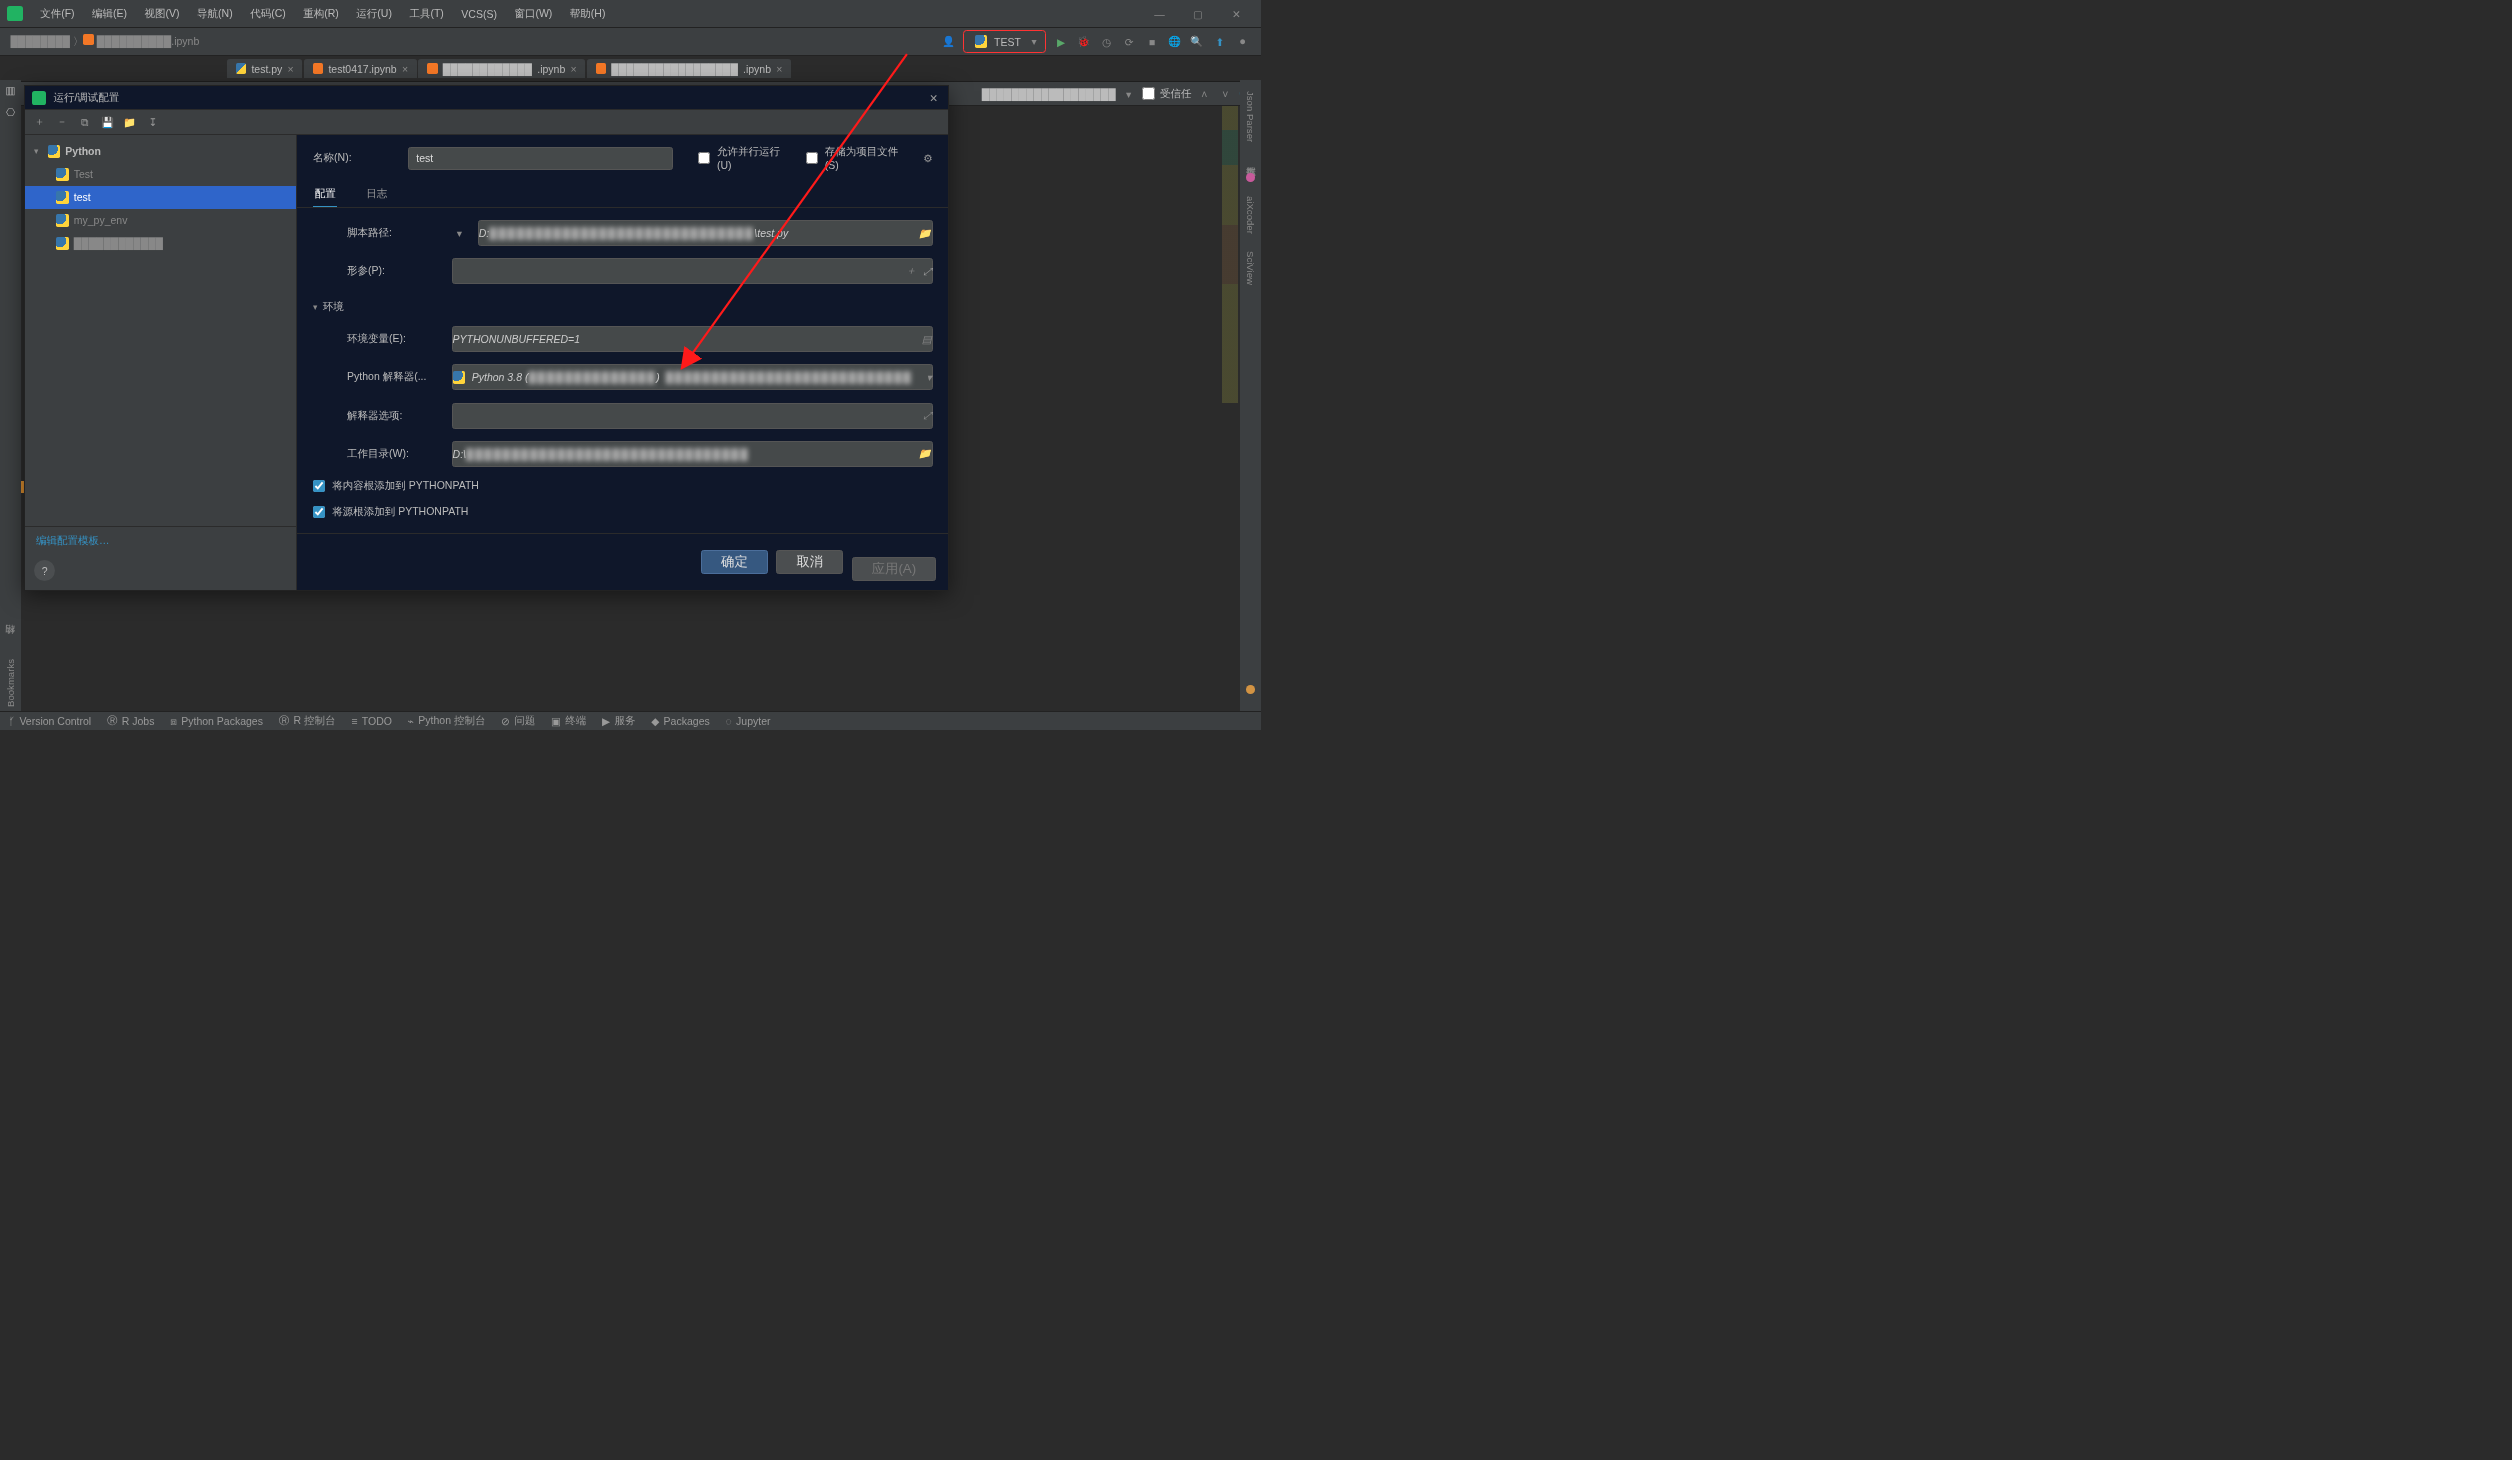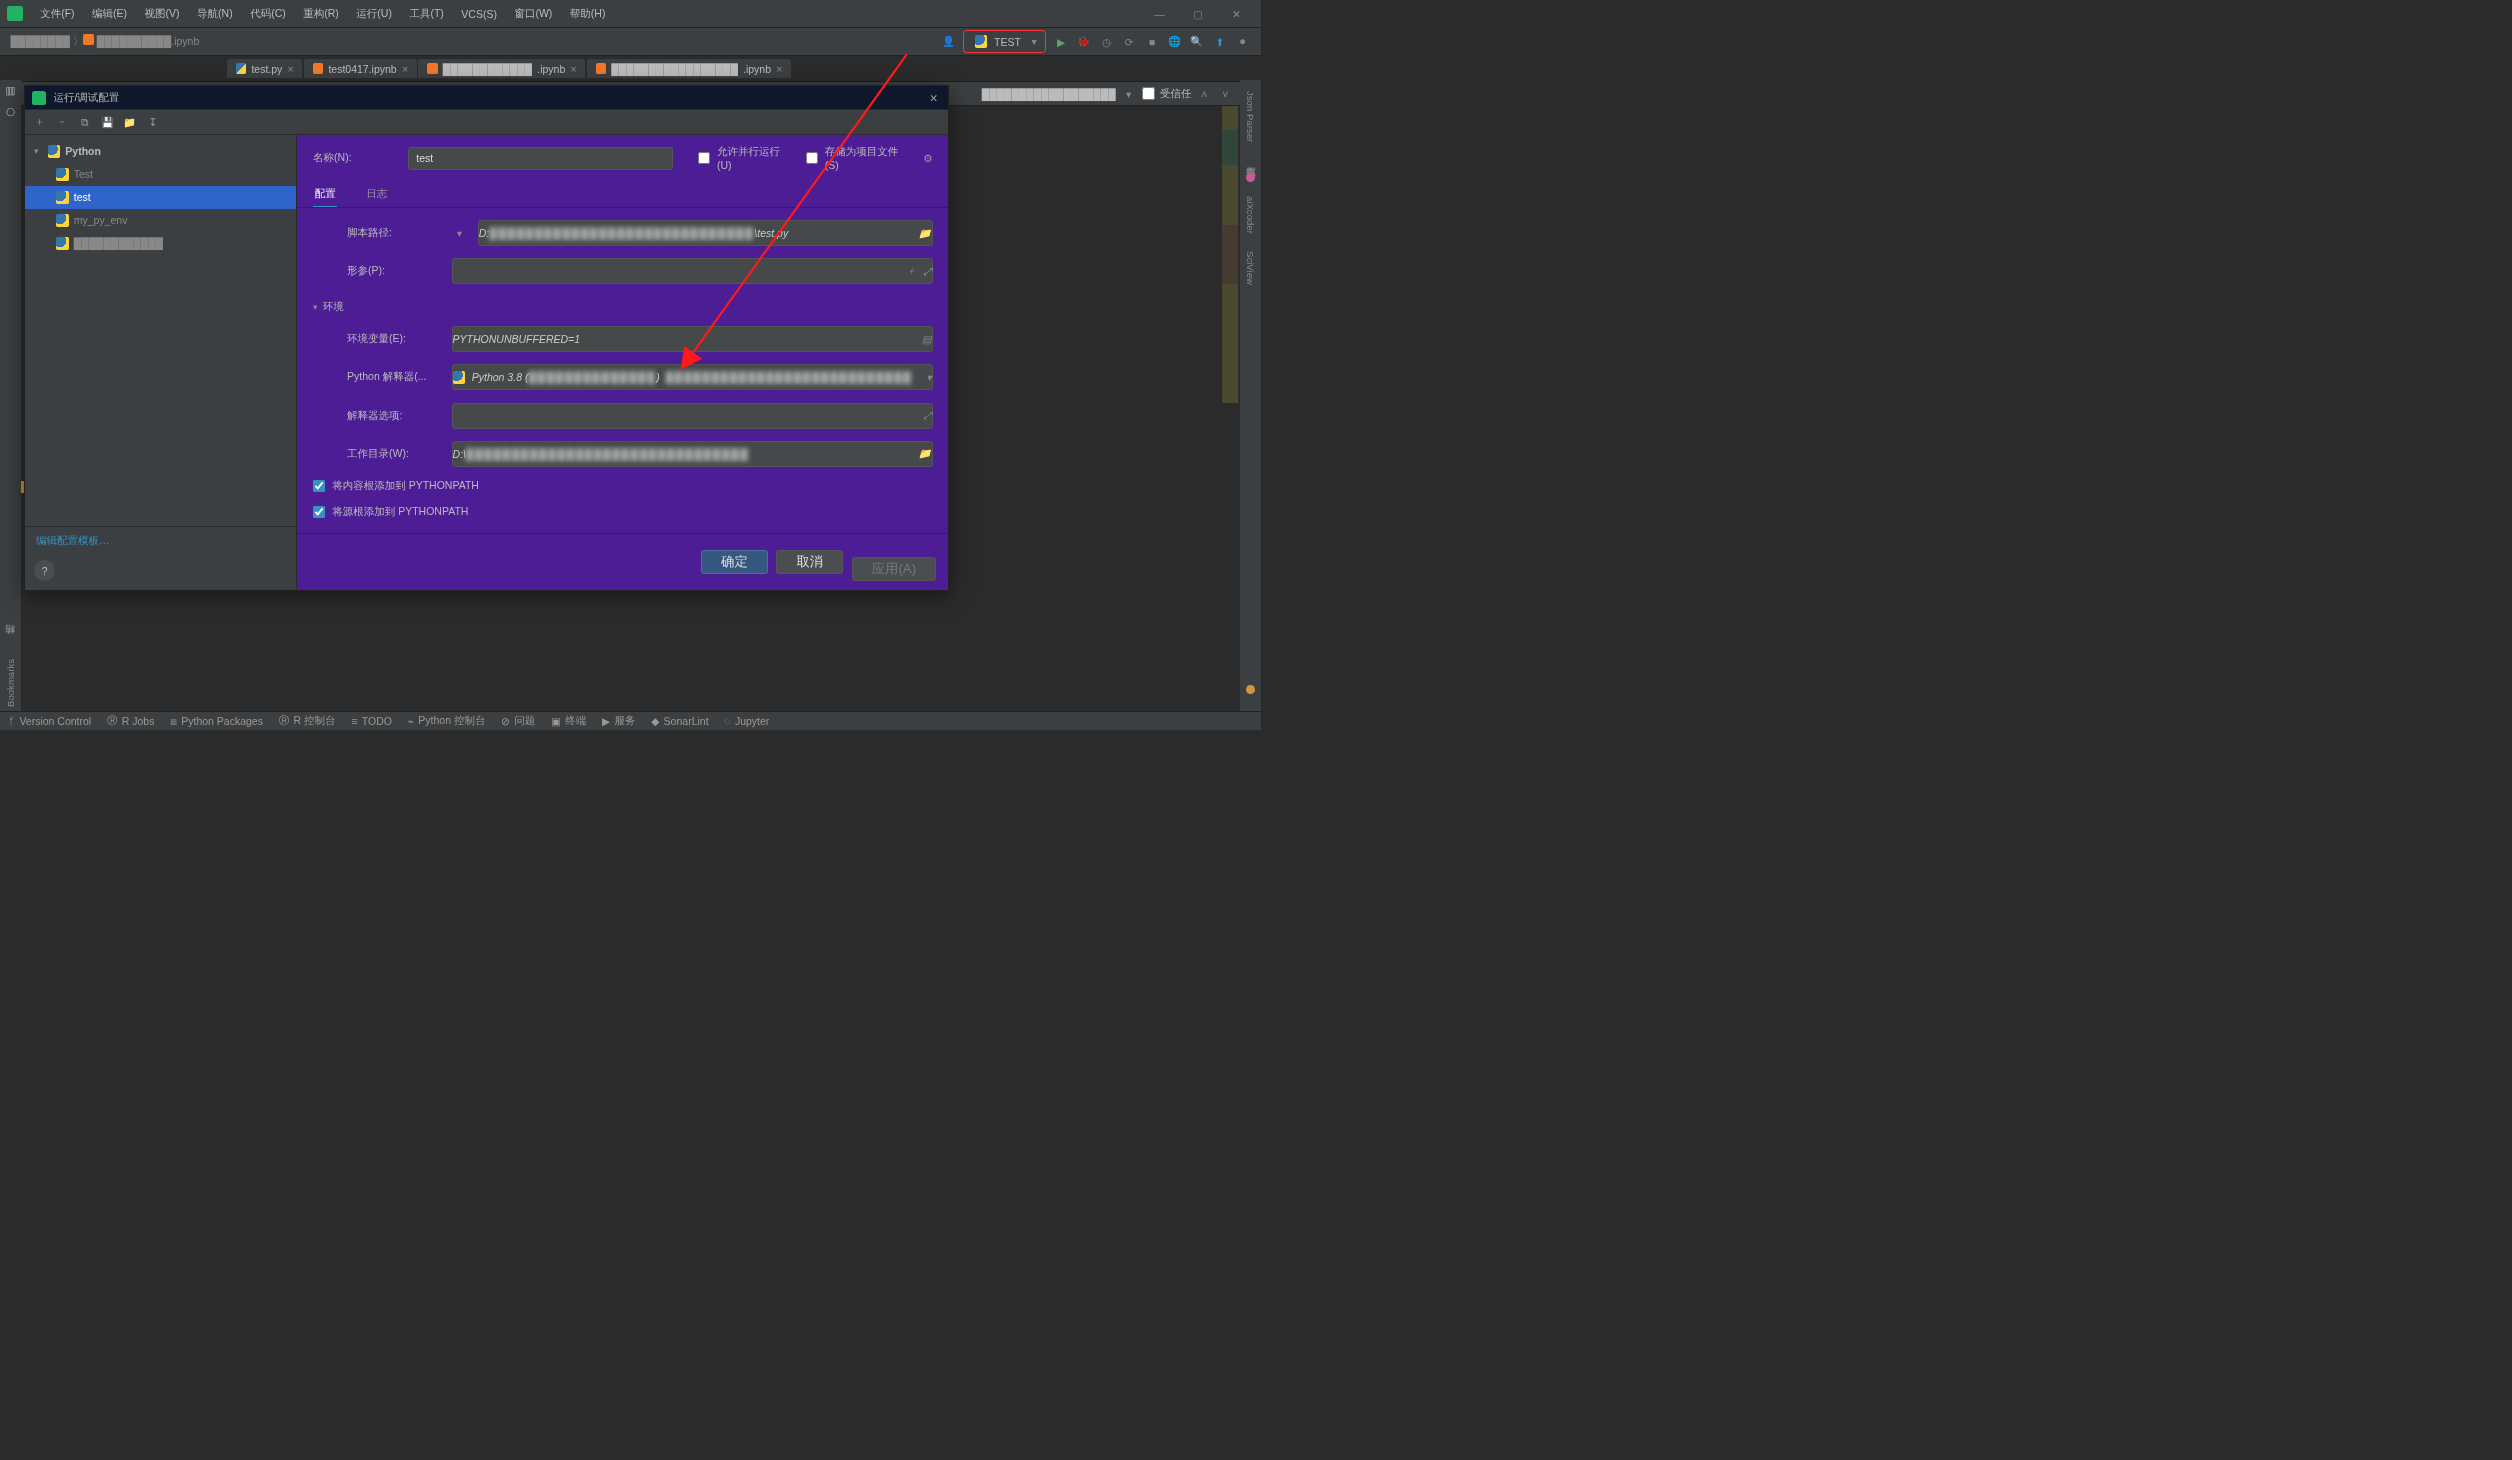--- a/index.html
+++ b/index.html
@@ -69,21 +69,21 @@
 .tree { padding: 5.2px 0; }
 .tree-row { display: flex; align-items: center; height: 23px; padding: 0 8.7px; gap: 5.2px; cursor: pointer; }
 .tree-row .expander { width: 8.7px; color: #888; font-size: 8.7px; }
 .tree-row.selected { background: #2f65ca; color: #fff; }
 .tree-row.l2 { padding-left: 31px; }
 .dim { color: #888; }
 .edit-templates-row { margin-top: auto; padding: 7px 10.5px; border-top: 0.9px solid #2b2b2b; }
 .edit-templates-row a { color: #3592c4; text-decoration: none; }
 .help-circle { margin: 5.2px 8.7px 8.7px; width: 21px; height: 21px; border-radius: 50%; background: #4b4e50; color: #bbb; display: flex; align-items: center; justify-content: center; }
 
-.dialog-right { flex: 1; display: flex; flex-direction: column; background: #4c1d95; }
+.dialog-right { flex: 1; display: flex; flex-direction: column; background: #0f172a; }
 .form-top { display: flex; align-items: center; padding: 10.5px 15.7px 5.2px; gap: 12.2px; }
 .form-label { width: 84px; color: #bbbbbb; }
 .text-input { flex: 0 0 265px; background: #45494a; border: 0.9px solid #555; border-radius: 2.6px; height: 23px; color: #ddd; padding: 0 7px; font-size: 10.5px; }
 .form-top .spacer { flex: 1; }
 .chk { display: inline-flex; align-items: center; gap: 7px; }
 .chk input { width: 12.2px; height: 12.2px; accent-color: #3592c4; }
 .gear-sm { color: #999; }
 
 .tabbar { display: flex; gap: 27px; padding: 5.2px 15.7px 0; border-bottom: 0.9px solid #2b2b2b; }
 .tabbar .tabh { padding: 5.2px 1.7px; color: #999; cursor: pointer; }
@@ -398,16 +398,16 @@
 <div class="statusbar">
   <span class="item">ᚶ <span>Version Control</span></span>
   <span class="item">Ⓡ <span>R Jobs</span></span>
   <span class="item">⧈ <span>Python Packages</span></span>
   <span class="item">Ⓡ <span>R 控制台</span></span>
   <span class="item">≡ <span>TODO</span></span>
   <span class="item">⌁ <span>Python 控制台</span></span>
   <span class="item">⊘ <span>问题</span></span>
   <span class="item">▣ <span>终端</span></span>
   <span class="item">▶ <span>服务</span></span>
-  <span class="item">◆ <span>SonarLint</span></span>
+  <span class="item">◆ <span>Packages</span></span>
   <span class="item">◌ <span>Jupyter</span></span>
 </div>
 
 
 </body></html>

